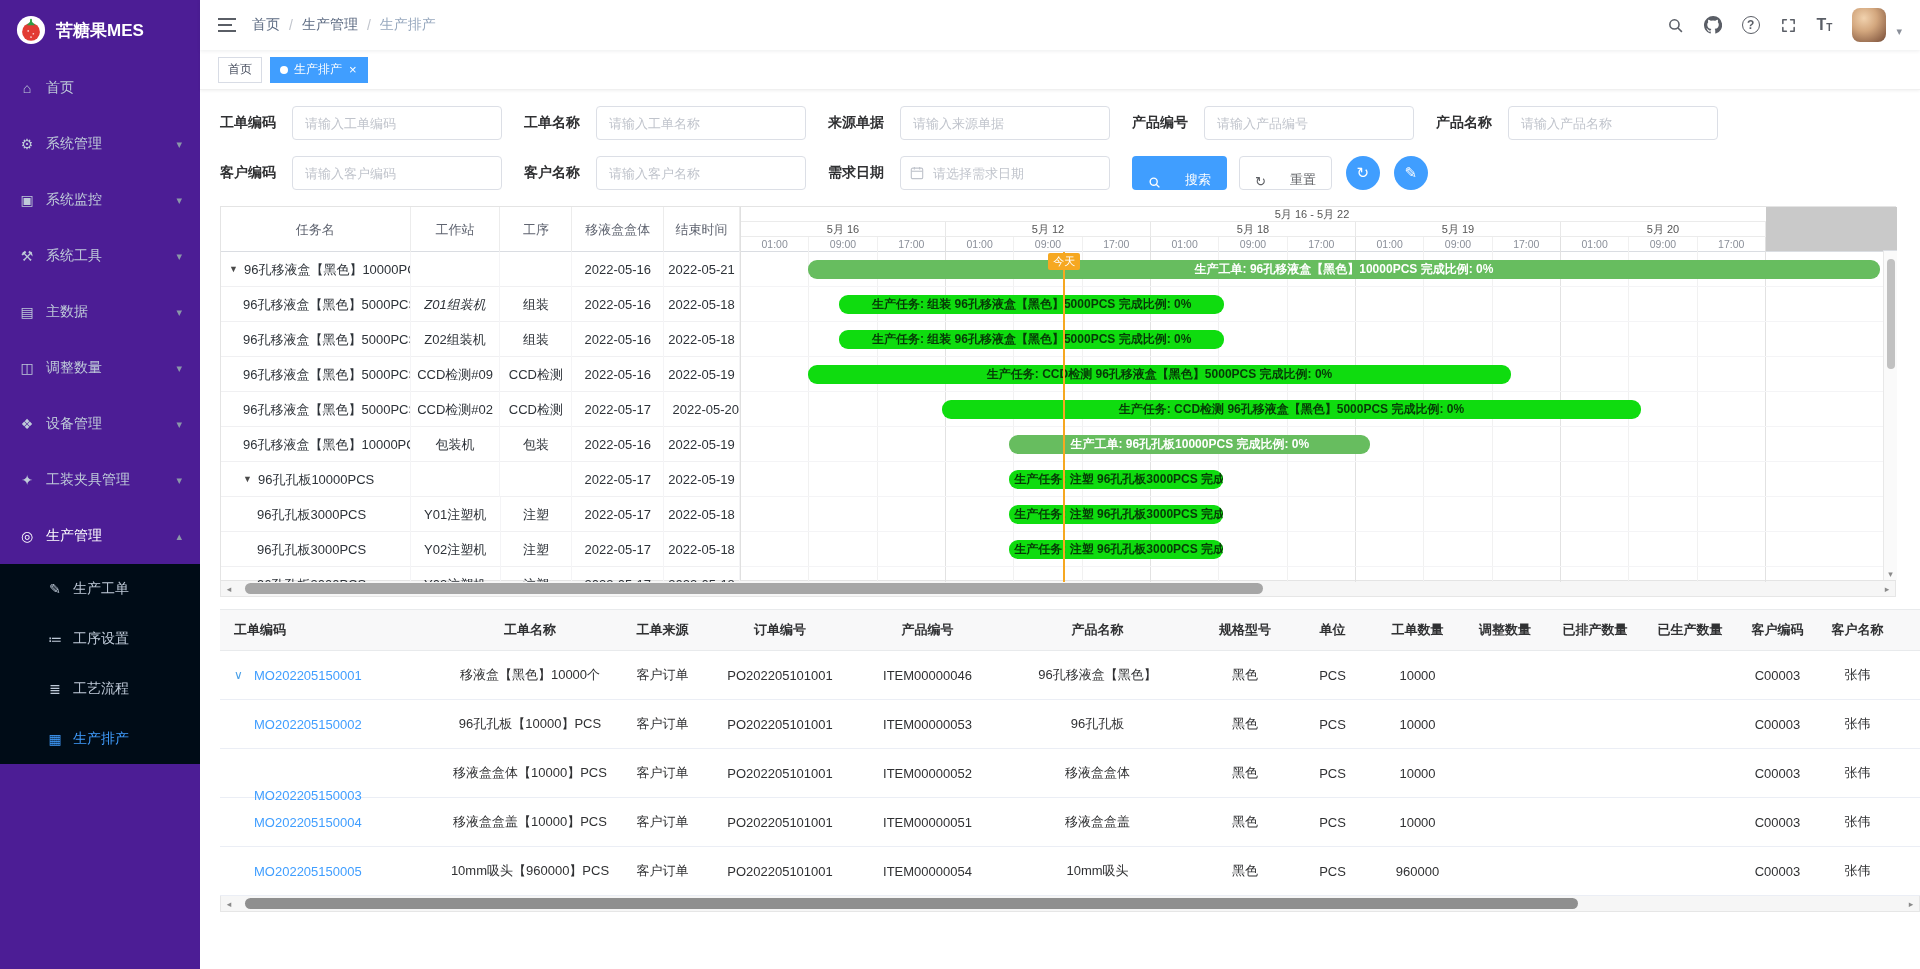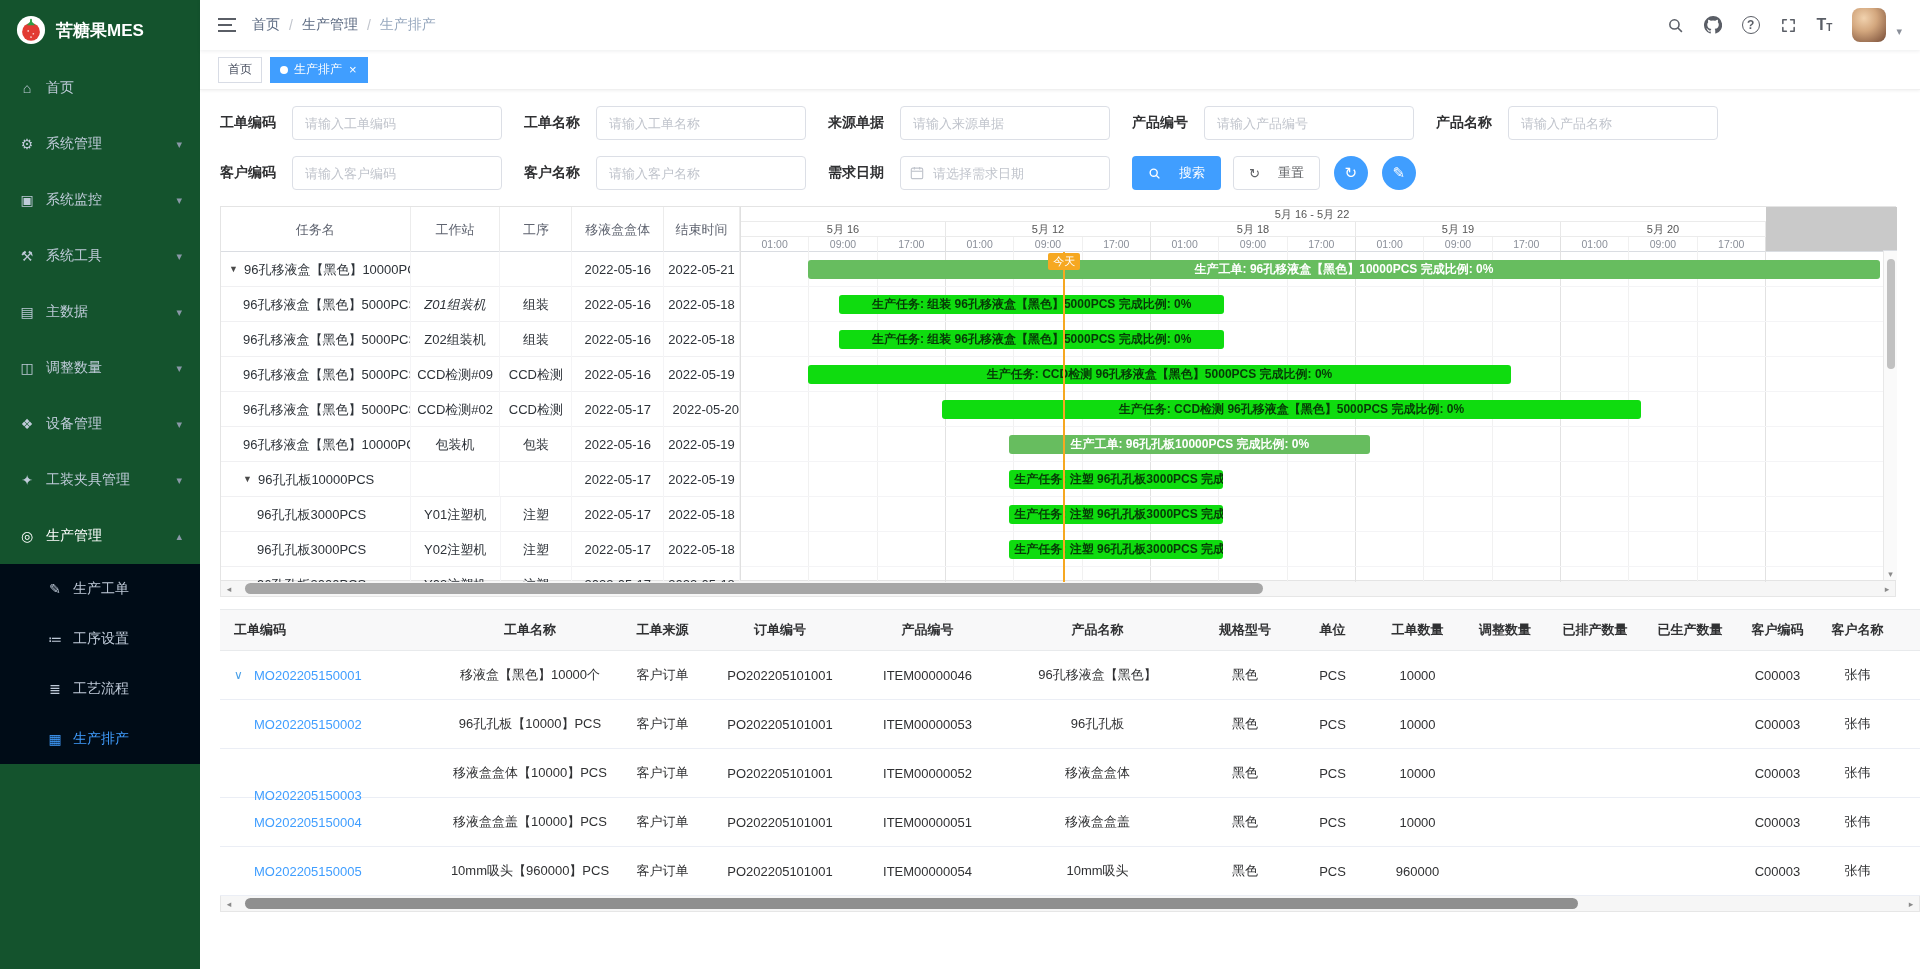--- a/index.html
+++ b/index.html
@@ -2,21 +2,21 @@
 <html><head>
 <meta charset="utf-8">
 <title>苦糖果MES</title>
 <style>
   * { margin:0; padding:0; box-sizing:border-box; }
   html,body { width:1920px; height:969px; overflow:hidden; background:#fff;
     font-family:"Liberation Sans","DejaVu Sans",sans-serif; font-size:13px; color:#303133; }
   .app { display:flex; width:1920px; height:969px; }
 
   
-  .sidebar { width:200px; flex:none; background:#14532d; color:#bfcbd9; overflow:hidden; }
+  .sidebar { width:200px; flex:none; background:#4c1d95; color:#bfcbd9; overflow:hidden; }
   .logo { height:60px; display:flex; align-items:center; gap:10px; padding-left:16px; color:#fff;
           font-size:17px; font-weight:700; }
   .menu-item { height:56px; display:flex; align-items:center; gap:10px; padding:0 18px;
                font-size:14px; color:#bfcbd9; cursor:pointer; }
   .menu-item.parent-active { color:#fff; }
   .mi-icon { width:18px; text-align:center; font-size:14px; flex:none; }
   .mi-label { white-space:nowrap; }
   .mi-chev { margin-left:auto; font-size:11px; color:#8a98a8; }
   .submenu { background:#000c17; }
   .submenu-item { height:50px; display:flex; align-items:center; gap:9px; padding-left:46px;
@@ -56,21 +56,21 @@
   .filter-row { display:flex; align-items:center; margin-bottom:16px; }
   .f-fields { display:contents; }
   .filter-item { display:flex; align-items:center; margin-right:22px; }
   .f-label { width:72px; flex:none; font-size:14px; font-weight:700; color:#303133; }
   .input-wrap { position:relative; }
   .f-input { width:210px; height:34px; border:1px solid #dcdfe6; border-radius:4px; padding:0 12px;
              font-size:13px; color:#606266; outline:none; font-family:inherit; background:#fff; }
   .f-input.has-icon { padding-left:32px; }
   .f-input::placeholder { color:#c0c4cc; }
   .cal-icon { position:absolute; left:10px; top:50%; transform:translateY(-50%); display:flex; }
-  .btn { height:34px; border-radius:4px; font-size:13px; display:inline-flex; align-items:center; gap:18px;
+  .btn { height:34px; border-radius:4px; font-size:13px; display:inline-flex; align-items:flex-end; gap:24px;
          padding:0 15px; border:1px solid transparent; cursor:pointer; font-family:inherit; }
   .btn.primary { background:#409eff; color:#fff; }
   .btn.plain { background:#fff; border-color:#dcdfe6; color:#606266; margin-left:12px; }
   .btn-circle { width:34px; height:34px; border-radius:50%; border:none; background:#409eff; color:#fff;
                 display:inline-flex; align-items:center; justify-content:center; font-size:15px;
                 margin-left:14px; cursor:pointer; }
 
   
   .gantt { margin-left:20px; width:1676px; }
   .g-wrap { display:flex; height:375px; border:1px solid #e4e4e4; position:relative; background:#fff; }
@@ -97,21 +97,21 @@
   .hour-cell { width:68.333px; flex:none; text-align:center; font-size:10.5px; line-height:15px;
                color:#8a8f99; border-right:1px solid #f0f0f0; }
   .hour-cell.day-end { border-right-color:#e0e0e0; }
   .g-hfiller { position:absolute; top:0; right:0; width:117px; height:44px; background:#c9c9c9; }
   .g-rbody { position:relative; height:330px; overflow:hidden; }
   .g-grid { position:absolute; top:0; bottom:0; left:0; width:1025px; display:flex; }
   .grid-cell { width:68.333px; flex:none; border-right:1px solid #f1f1f1; }
   .grid-cell.day-end { border-right-color:#e2e2e2; }
   .g-rows { position:absolute; inset:0; }
   .t-row { height:35px; border-bottom:1px solid #f4f4f6; position:relative; }
-  .bar { position:absolute; top:8px; height:19px; border-radius:3px; font-size:12px; font-weight:600;
+  .bar { position:absolute; top:8px; height:19px; border-radius:9px; font-size:12px; font-weight:600;
          display:flex; align-items:center; justify-content:center; white-space:nowrap; overflow:hidden;
          padding:0 8px; cursor:pointer; z-index:4; }
   .bar.order { background:#67bd5f; color:#fff; }
   .bar.task { background:#0fdc0f; color:#063a06; }
   .bar.clip { justify-content:flex-start; padding-left:5px; }
   .today-line { position:absolute; top:0; bottom:0; width:2px; background:#f6a821; z-index:6;
                 transform:translateX(-1px); }
   .today-label { position:absolute; top:1px; transform:translateX(-50%); background:#f6a821; color:#fff;
                  font-size:11px; line-height:17px; padding:0 5px; border-radius:2px; z-index:7; }
   .g-vscroll { width:14px; flex:none; background:#fafafa; border-left:1px solid #e8e8e8; position:relative; }

